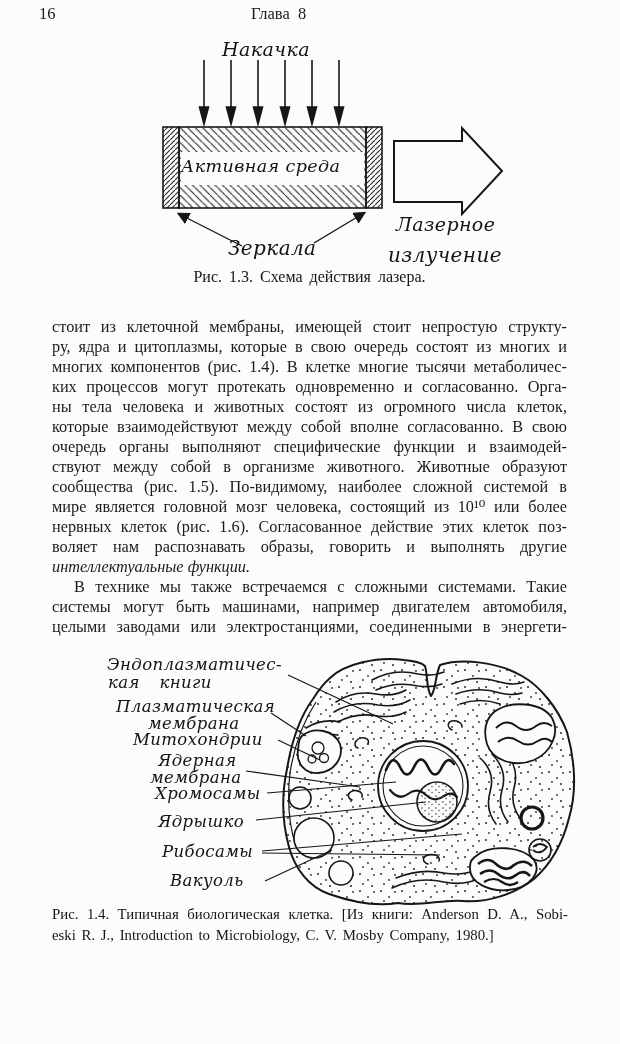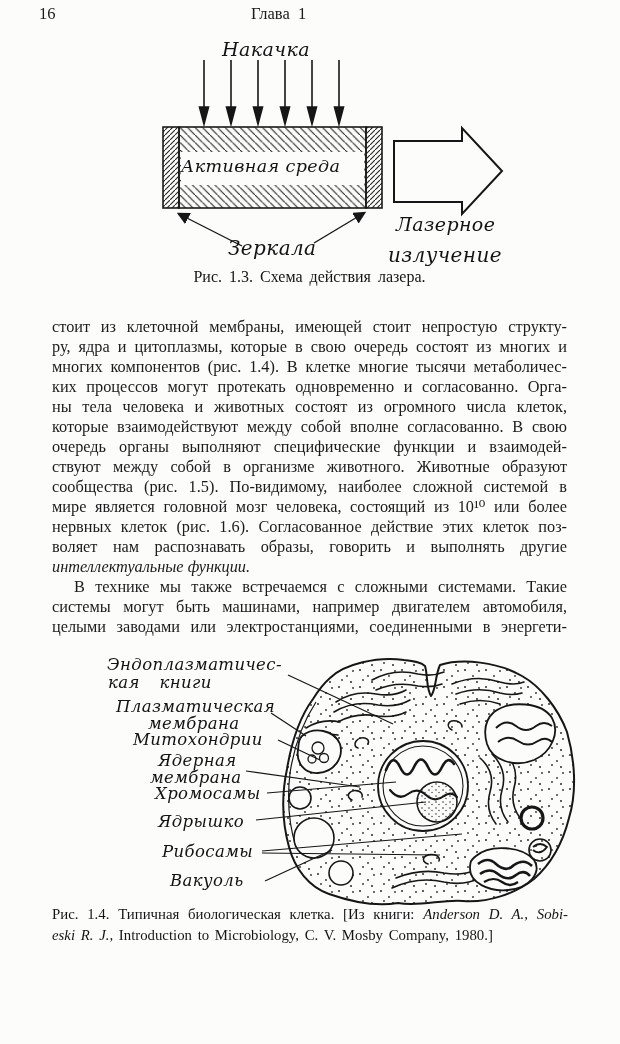--- a/index.html
+++ b/index.html
@@ -30,29 +30,29 @@
     font-size:16.3px; line-height:20px; height:20px;
     text-align:justify; text-align-last:justify; white-space:nowrap;
   }
   .bline.end { text-align-last:left;font-style:italic; }
   .bline.indent { text-indent:22px; }
 
   .cap { position:absolute; color:#151515; }
   .cap13 { left:52px; top:268px; width:515px; text-align:center; font-size:16px; word-spacing:3px; }
   .cap14a { left:52px; top:906px; width:516px; font-size:14.8px; text-align:justify; text-align-last:justify; word-spacing:1.5px; }
   .cap14b { left:52px; top:927px; width:516px; font-size:14.8px; word-spacing:2px; }
-  .it { font-style:italic; }
+  .it { }
 </style>
 </head>
 <body>
 
 <div class="page">
 
   <div class="hdr-num">16</div>
-  <div class="hdr-ch">Глава 1</div>
+  <div class="hdr-ch">Глава 8</div>
 
   <svg class="layer laser-svg" viewBox="0 0 620 310">
     <defs>
       <pattern id="h1" width="7.5" height="7.5" patternUnits="userSpaceOnUse">
         <path d="M-1,-1 L8.5,8.5" stroke="#222" stroke-width="1.1"></path>
       </pattern>
       <pattern id="h2" width="5" height="5" patternUnits="userSpaceOnUse">
         <path d="M6,-1 L-1,6" stroke="#222" stroke-width="1.1"></path>
       </pattern>
       <marker id="ah" viewBox="0 0 10 10" refX="8" refY="5" markerWidth="9" markerHeight="9" orient="auto-start-reverse">
@@ -85,21 +85,21 @@
 
     <polygon points="394,141 462,141 462,128 502,171 462,214 462,202 394,202" fill="#fcfcfa" stroke="#161616" stroke-width="2"></polygon>
 
     <g stroke="#161616" stroke-width="1.4" fill="none">
       <line x1="242" y1="246" x2="179" y2="214" marker-end="url(#ah)"></line>
       <line x1="314" y1="243" x2="364" y2="213" marker-end="url(#ah)"></line>
     </g>
   </svg>
 
   <div class="fl" style="left:222px;top:38px;font-size:19px">Накачка</div>
-  <div class="fl" style="left:181px;top:156px;width:151px;text-align:center;font-size:17.5px">Активная среда</div>
+  <div class="fl" style="left:181px;top:156px;width:194px;font-size:17.5px">Активная среда</div>
   <div class="fl" style="left:396px;top:213px;font-size:19px">Лазерное</div>
   <div class="fl" style="left:388px;top:243px;font-size:20px">излучение</div>
   <div class="fl" style="left:228px;top:236px;font-size:20px">Зеркала</div>
   <div class="cap cap13">Рис. 1.3. Схема действия лазера.</div>
 
   <div class="bodytext">
     <div class="bline">стоит из клеточной мембраны, имеющей стоит непростую структу-</div>
     <div class="bline">ру, ядра и цитоплазмы, которые в свою очередь состоят из многих и</div>
     <div class="bline">многих компонентов (рис. 1.4). В клетке многие тысячи метаболичес-</div>
     <div class="bline">ких процессов могут протекать одновременно и согласованно. Орга-</div>

